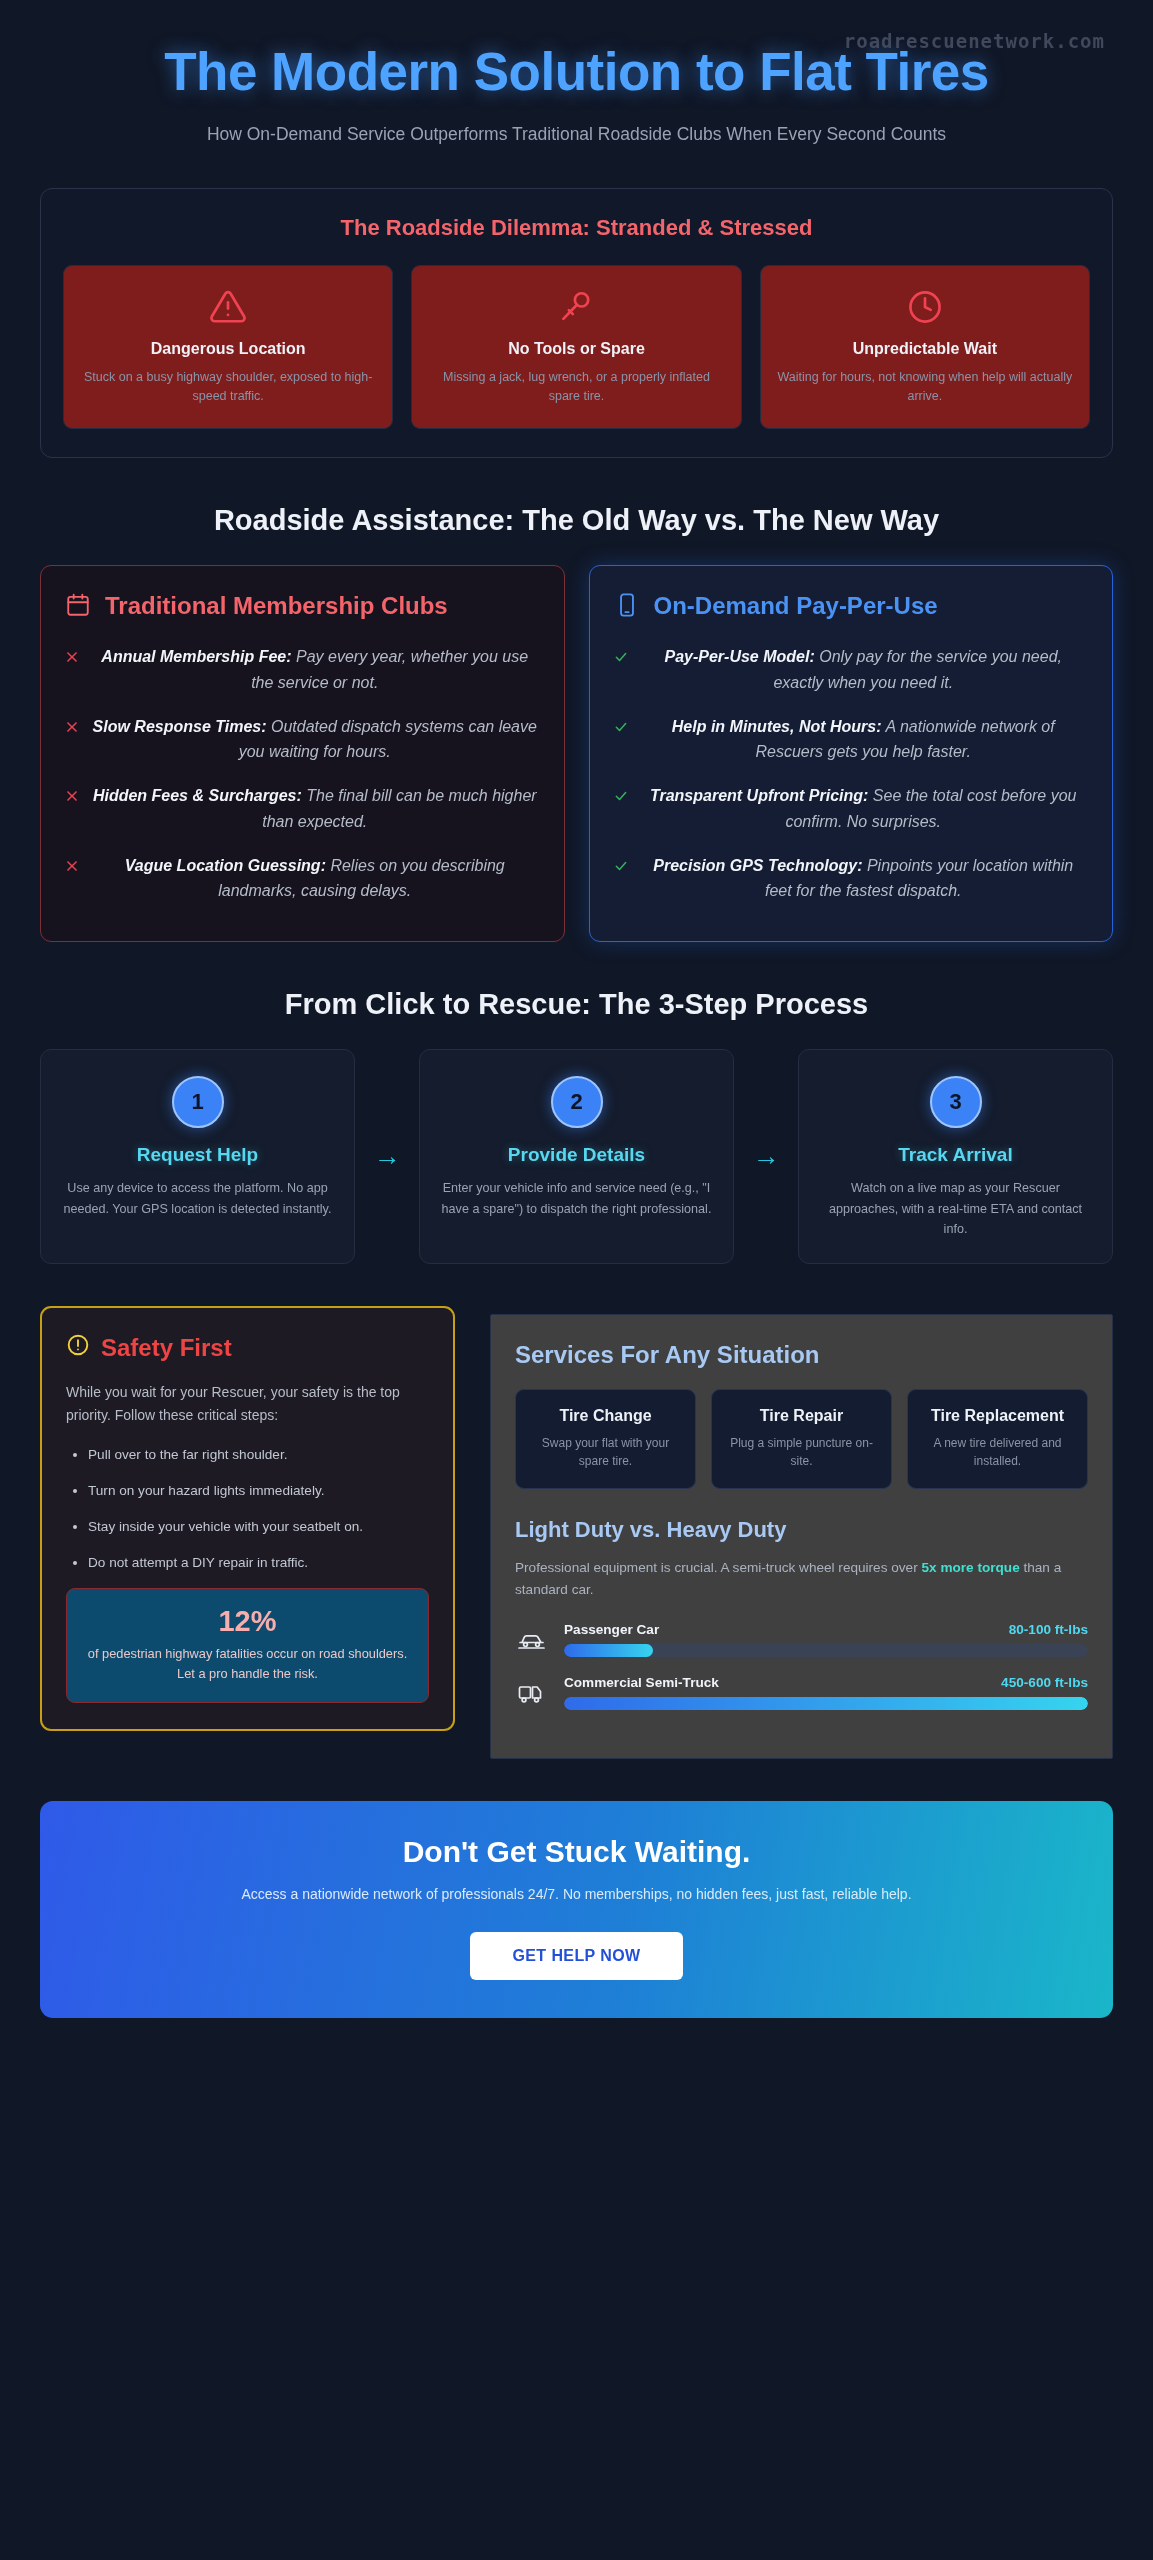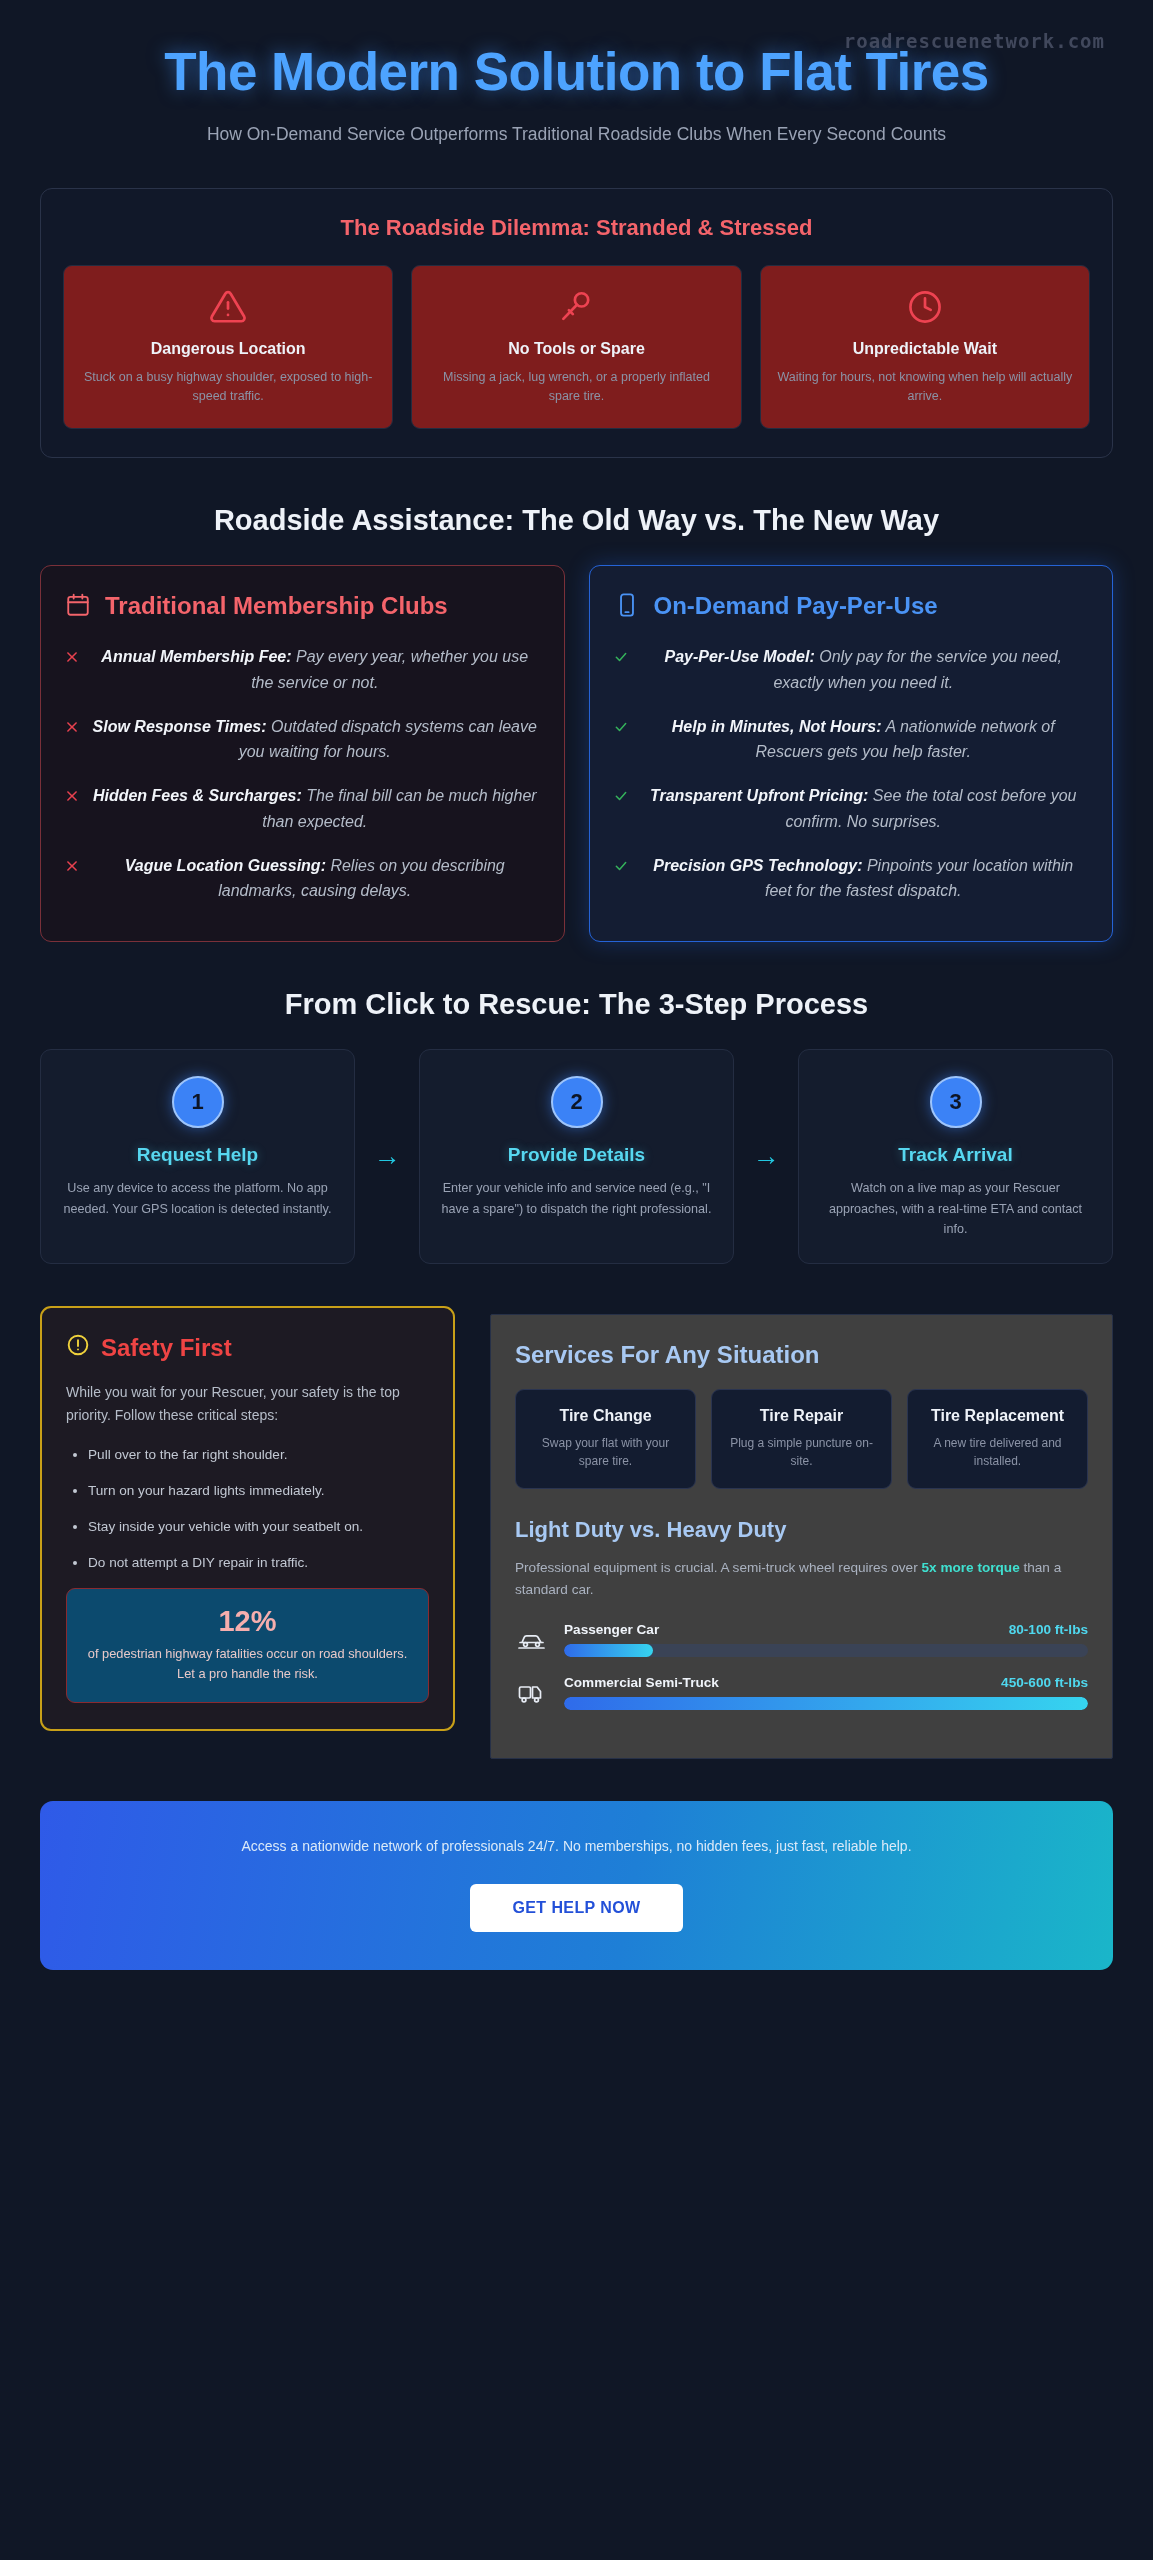--- a/index.html
+++ b/index.html
@@ -520,18 +520,19 @@
             <div class="track">
               <div class="fill" id="fill-1" style="width: 100%;"></div>
             </div>
           </div>
         </div>
       </div>
 
     </div>
 
     <div class="cta">
+      <h2>Don't Get Stuck Waiting.</h2>
       <p>Access a nationwide network of professionals 24/7. No memberships, no hidden fees, just fast, reliable help.</p>
       <button class="cta-btn">GET HELP NOW</button>
     </div>
 
   </div>
 </div>
 
 </body></html>

